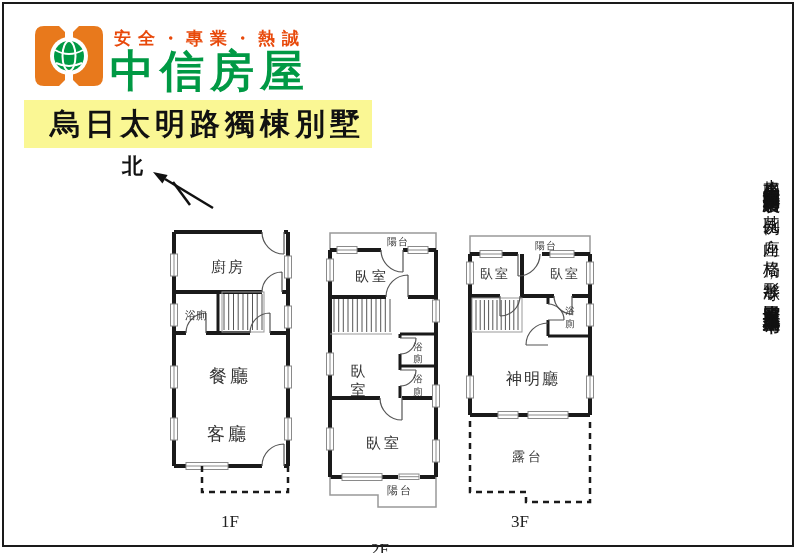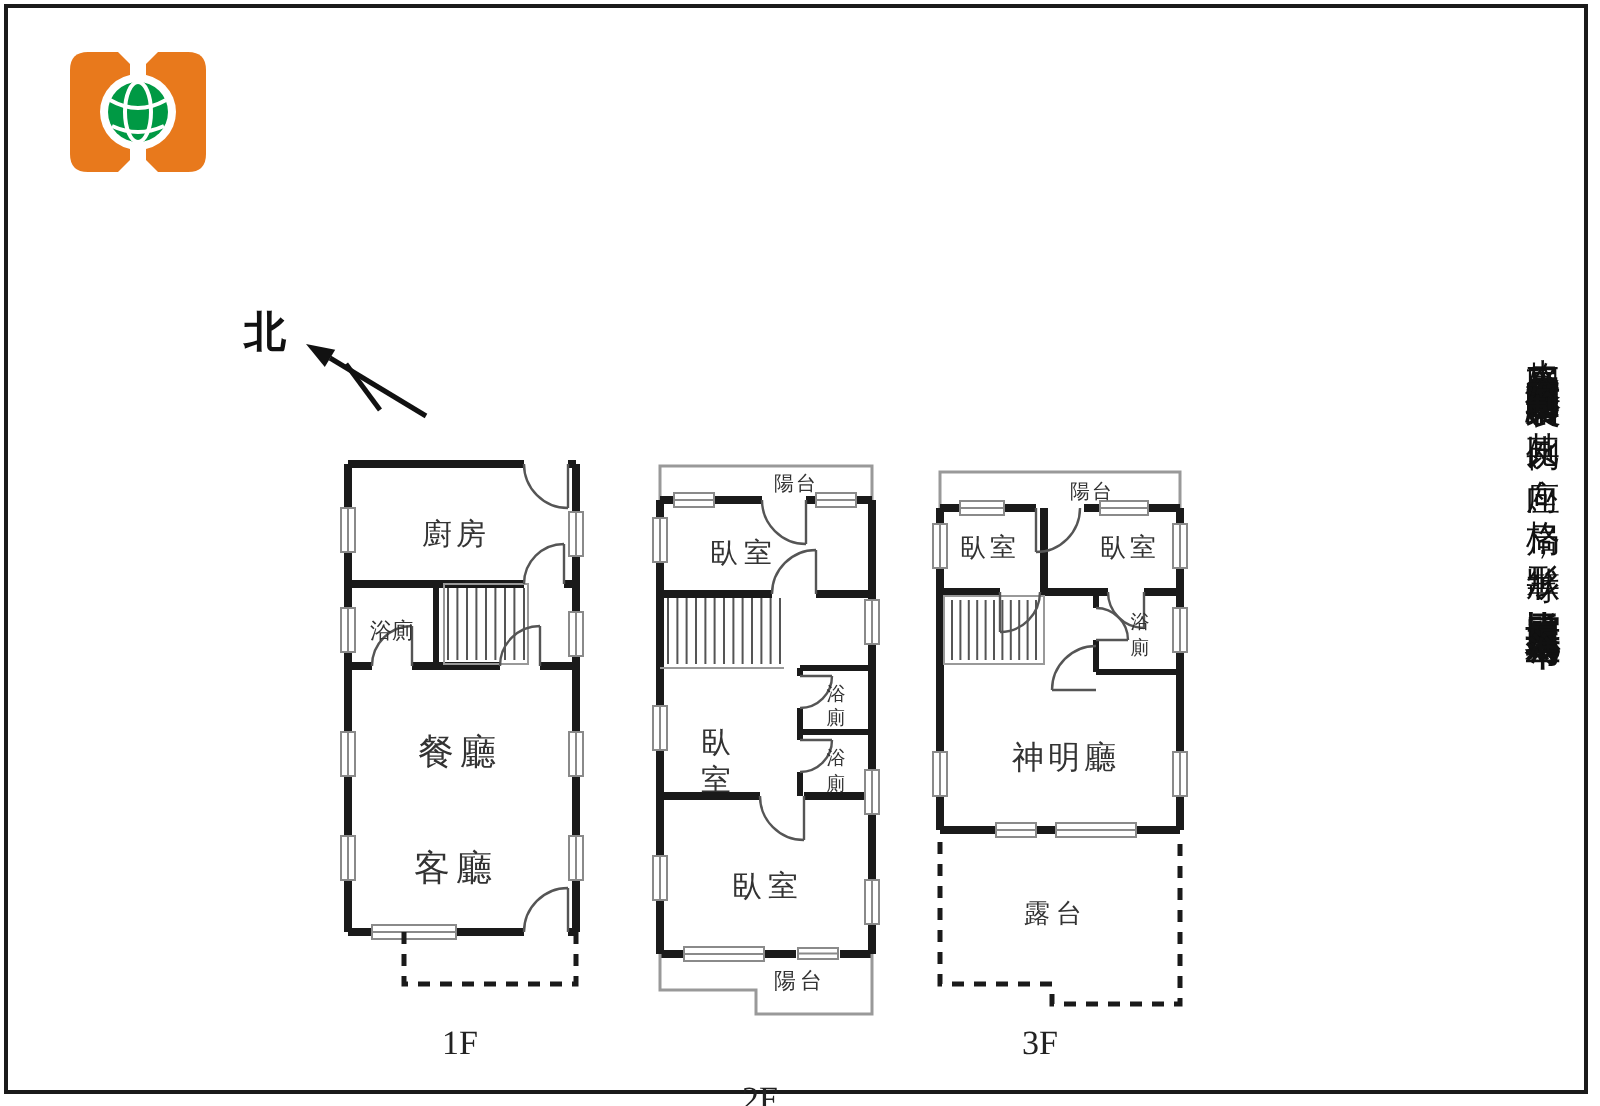--- a/index.html
+++ b/index.html
@@ -51,20 +51,25 @@
       <path d="M75,17 Q75,8 66,8 L51,8 L45,14 L45,62 L51,68 L66,68 Q75,68 75,59 Z" fill="#E8791C"></path>
     </g>
     <g>
       <circle cx="41" cy="38" r="19" fill="#fff"></circle>
       <circle cx="41" cy="38" r="15" fill="#009944"></circle>
       <ellipse cx="41" cy="38" rx="6.5" ry="15" fill="none" stroke="#fff" stroke-width="2"></ellipse>
       <path d="M27,32 Q41,40 55,32" fill="none" stroke="#fff" stroke-width="2"></path>
       <path d="M28,45 Q41,51 54,45" fill="none" stroke="#fff" stroke-width="2"></path>
     </g>
   </svg>
+  <div class="abs slogan">安全・專業・熱誠</div>
+  <div class="abs brand">中信房屋</div>
+  <div class="abs banner">
+    <span>烏日太明路獨棟別墅</span>
+  </div>
 
   <div class="abs north">北</div>
   <svg class="abs" style="left:95px;top:148px" width="130" height="70" viewBox="0 0 130 70">
     <line x1="118" y1="60" x2="70" y2="31" stroke="#111" stroke-width="2.5"></line>
     <polygon points="58,24 72.6,26.9 67.4,35.5" fill="#111"></polygon>
     <line x1="78" y1="34" x2="95" y2="57" stroke="#111" stroke-width="2.5"></line>
   </svg>
 
   <svg class="abs" style="left:166px;top:226px" width="128" height="292" viewBox="0 0 128 292">
     <g>

